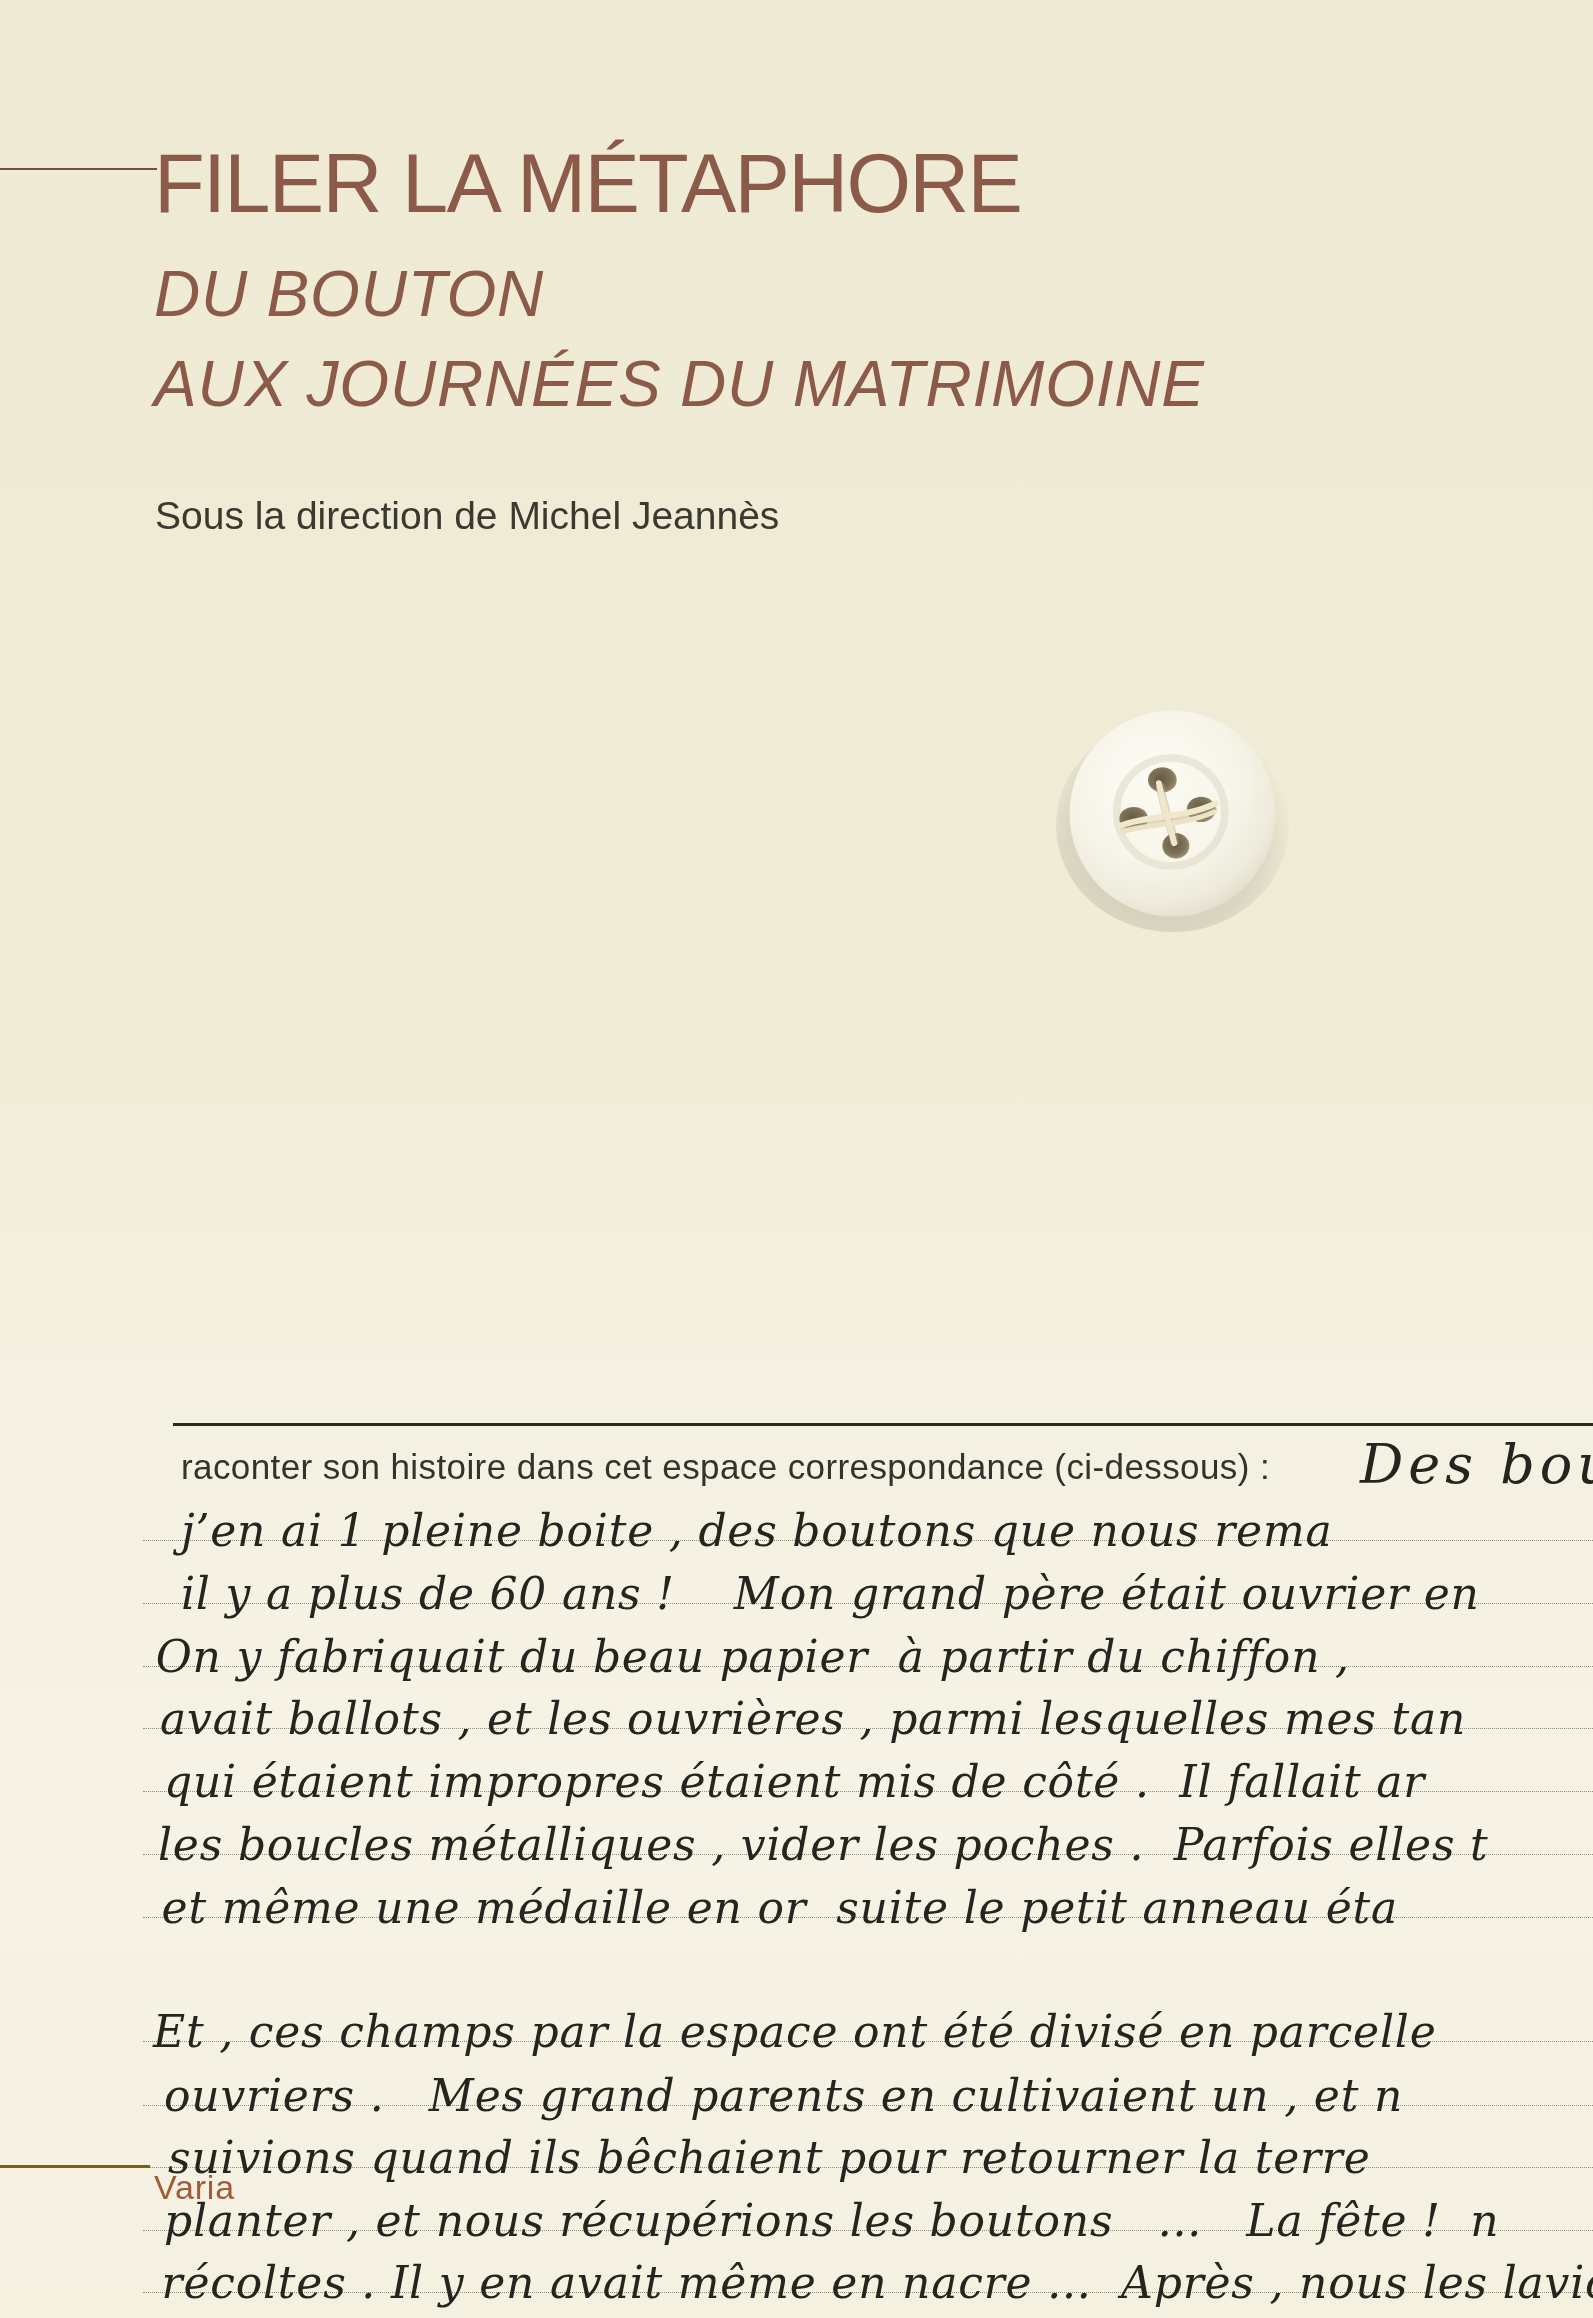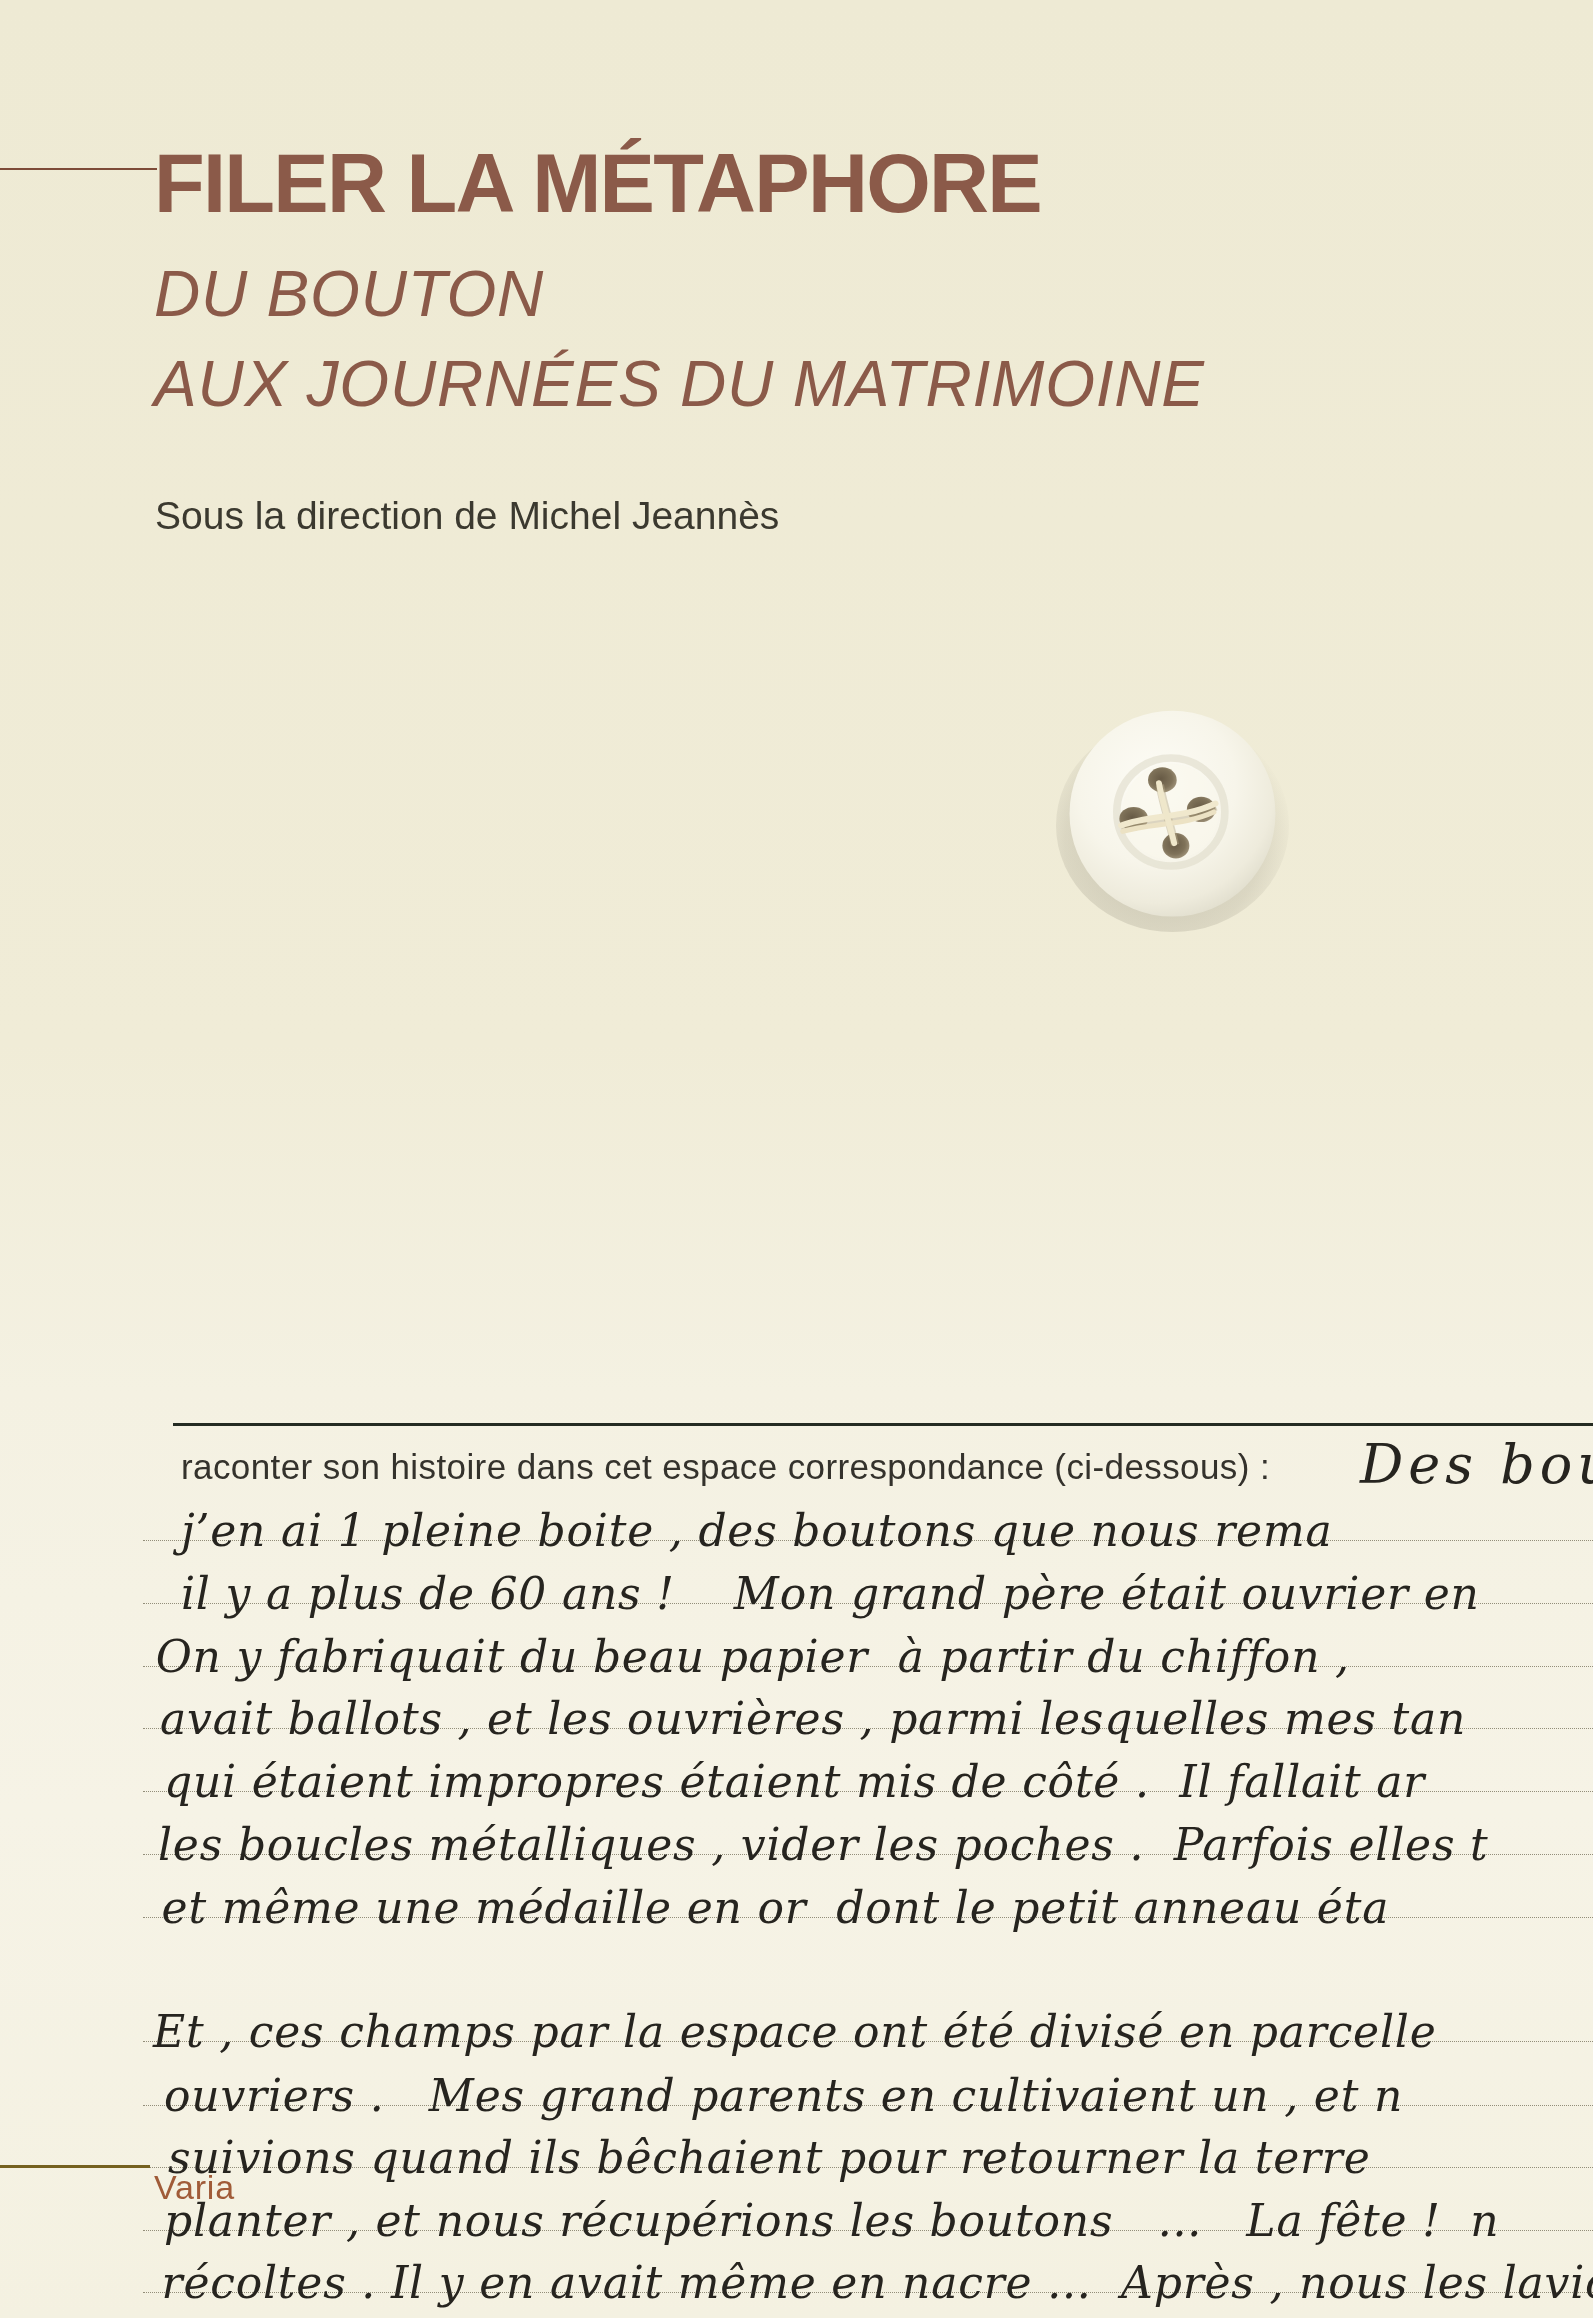--- a/index.html
+++ b/index.html
@@ -10,21 +10,21 @@
     background:linear-gradient(180deg,#eeead4 0%,#f0ecd7 45%,#f4f1e2 60%,#f6f3e6 78%,#f4f1e1 100%);
     font-family:"Liberation Sans",sans-serif;
   }
   .top-rule{
     position:absolute;left:0;top:168px;width:157px;height:1.7px;
     background:#7d4b38;
   }
   .title{
     position:absolute;left:154px;top:142px;margin:0;
     font-family:"Liberation Sans",sans-serif;
-    font-weight:bold;font-size:83px;line-height:1;
+    font-weight:normal;font-size:83px;line-height:1;
     letter-spacing:-1.7px;color:#8b5a49;white-space:nowrap;
   }
   .subtitle{
     position:absolute;left:154px;
     font-family:"Liberation Sans",sans-serif;
     font-style:italic;font-size:64px;line-height:1;
     letter-spacing:0.8px;color:#8b5a49;white-space:nowrap;
   }
   .s1{top:262px;}
   .s2{top:352px;}
@@ -138,21 +138,21 @@
   <div class="hw-row" style="top:1666px">
       <span class="hw-text" style="left:17px">avait ballots , et les ouvrières , parmi lesquelles mes tan</span>
     </div>
   <div class="hw-row" style="top:1729px">
       <span class="hw-text" style="left:21px">qui étaient impropres étaient mis de côté .  Il fallait ar</span>
     </div>
   <div class="hw-row" style="top:1792px">
       <span class="hw-text" style="left:15px">les boucles métalliques , vider les poches .  Parfois elles t</span>
     </div>
   <div class="hw-row" style="top:1855px">
-      <span class="hw-text" style="left:18.6px">et même une médaille en or  dont le petit anneau éta</span>
+      <span class="hw-text" style="left:18.6px">et même une médaille en or  suite le petit anneau éta</span>
     </div>
   <div class="hw-row" style="top:1979px">
       <span class="hw-text" style="left:10px">Et , ces champs par la espace ont été divisé en parcelle</span>
     </div>
   <div class="hw-row" style="top:2043px">
       <span class="hw-text" style="left:21px">ouvriers .   Mes grand parents en cultivaient un , et n</span>
     </div>
   <div class="hw-row" style="top:2105px">
       <span class="hw-text" style="left:25px">suivions quand ils bêchaient pour retourner la terre</span>
     </div>

